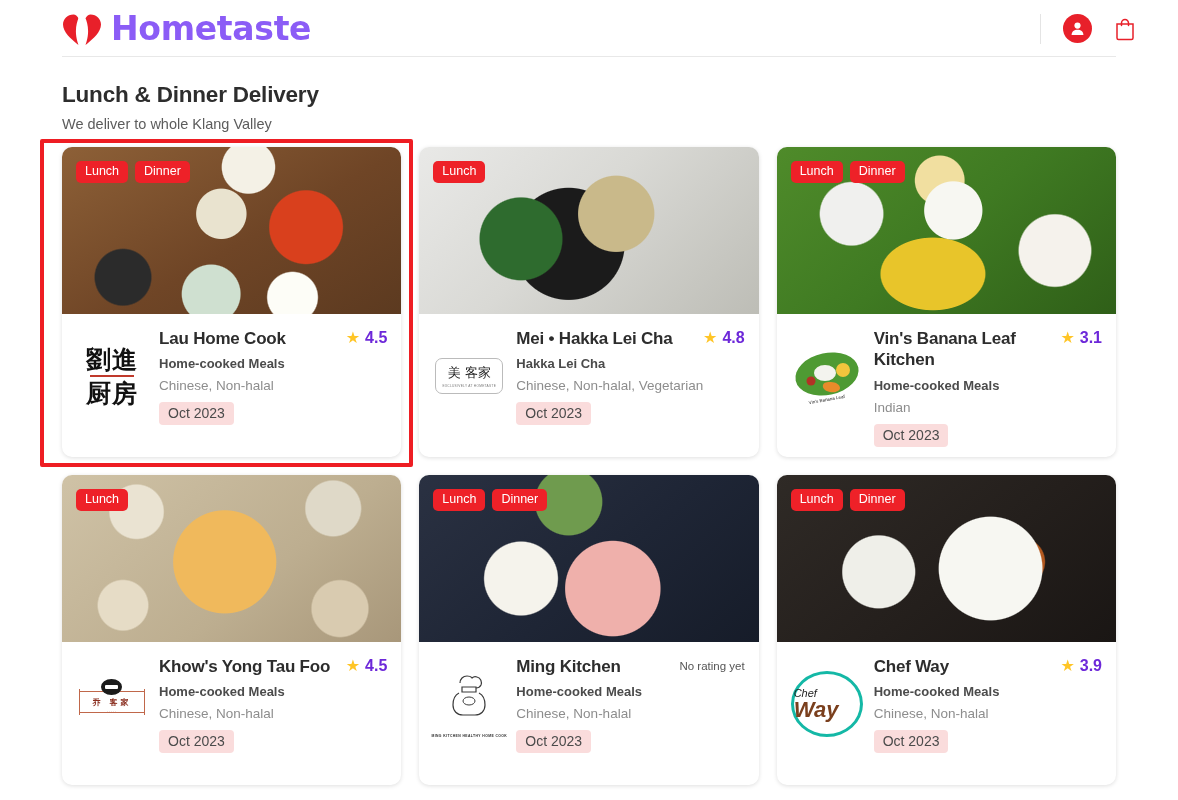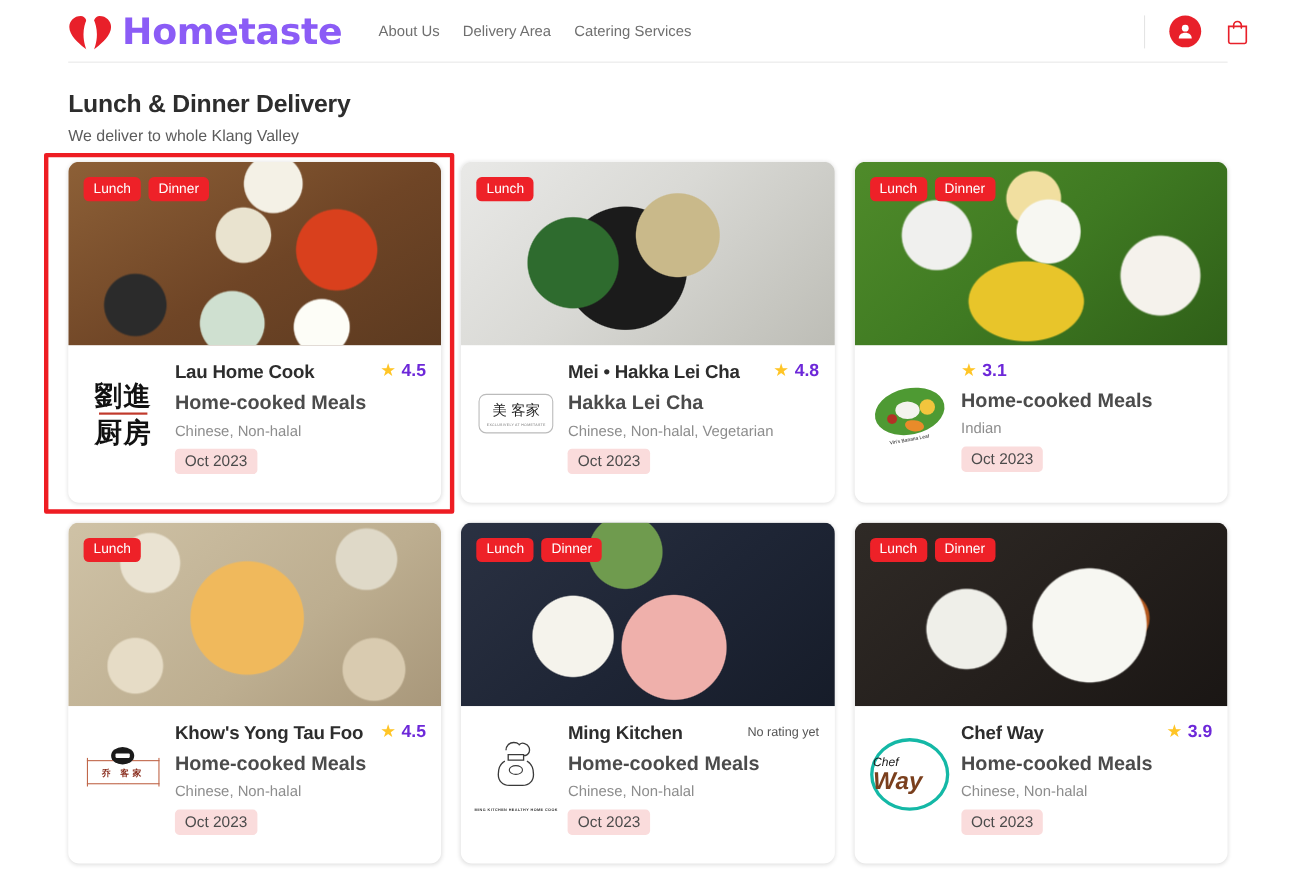--- a/index.html
+++ b/index.html
@@ -163,21 +163,21 @@
   .star { color: #ffc526; font-size: 16px; line-height: 1; }
   .rating-val { font-size: 16px; font-weight: bold; color: #6d28d9; }
   .no-rating {
     font-size: 11.5px;
     color: #555;
     flex: none;
     padding-top: 4px;
     white-space: nowrap;
   }
   .vendor-cat {
-    font-size: 18px;
+    font-size: 13px;
     color: #4b4b4b;
     margin-top: 7px;
     font-weight: bold;
   }
   .vendor-tags {
     font-size: 13.5px;
     color: #8d8d8d;
     margin-top: 7px;
   }
   .date-pill {
@@ -200,25 +200,20 @@
     <svg class="logo-mark" viewBox="0 0 40 34">
       <path d="M11.5 2.5C5.4 2.5 1 7 1 12.6c0 7.6 8.3 14.6 13.3 18.6 1.2 1 2.2 1.6 2.2 1.6s-2.6-6-2.6-13.5c0-6 1.5-10.4 2.6-13C15.2 3.8 13.5 2.5 11.5 2.5z" fill="#e8202a"></path>
       <path d="M28.5 2.5c6.1 0 10.5 4.5 10.5 10.1 0 7.6-8.3 14.6-13.3 18.6-1.2 1-2.2 1.6-2.2 1.6s2.6-6 2.6-13.5c0-6-1.5-10.4-2.6-13 1.3-2.5 3-3.8 5-3.8z" fill="#e8202a"></path>
       <path d="M17.3 5.2v7.5M19.6 5.2v7.5M21.9 5.2v7.5" stroke="#ffffff" stroke-width="1.7" stroke-linecap="round"></path>
       <path d="M19.6 12.7v13" stroke="#ffffff" stroke-width="1.9" stroke-linecap="round"></path>
       <path d="M17.3 12.7c0 1.6 1 2.6 2.3 2.6s2.3-1 2.3-2.6" stroke="#ffffff" stroke-width="1.6" fill="none"></path>
     </svg>
     <span class="brand-name">Hometaste</span>
   </div>
 
-  <nav class="nav">
-    <a href="#">About Us</a>
-    <a href="#">Delivery Area</a>
-    <a href="#">Catering Services</a>
-  </nav>
 
   <div class="header-right">
     <div class="vsep"></div>
     <div class="avatar-btn">
       <svg width="17" height="17" viewBox="0 0 17 17">
         <circle cx="8.5" cy="5.6" r="3.1" fill="#ffffff"></circle>
         <path d="M2.6 15c0-3.3 2.6-5.2 5.9-5.2s5.9 1.9 5.9 5.2z" fill="#ffffff"></path>
       </svg>
     </div>
     <div class="bag-btn">
@@ -313,20 +308,21 @@
               <ellipse cx="36" cy="28" rx="32" ry="21" fill="#4e9a33" transform="rotate(-12 36 28)"></ellipse>
               <ellipse cx="34" cy="27" rx="11" ry="8" fill="#f3f3ee"></ellipse>
               <circle cx="52" cy="24" r="7" fill="#f2c53d"></circle>
               <circle cx="20" cy="35" r="4.5" fill="#b33225"></circle>
               <path d="M40 36c5 0 9 3 9 6s-5 5-10 4-8-4-7-7 4-3 8-3z" fill="#e98b2a"></path>
               <text x="36" y="55" font-size="4.5" fill="#1d1d1d" text-anchor="middle" font-family="Liberation Sans, sans-serif" transform="rotate(-10 36 55)">Vin's Banana Leaf</text>
             </svg>
           </div>
           <div class="card-info">
             <div class="title-row">
+              <div class="vendor-name">Vin's Banana Leaf Kitchen</div>
               <div class="rating">
                 <span class="star">★</span>
                 <span class="rating-val">3.1</span>
               </div>
             </div>
             <div class="vendor-cat">Home-cooked Meals</div>
             <div class="vendor-tags">Indian</div>
             <div><span class="date-pill">Oct 2023</span></div>
           </div>
         </div>

